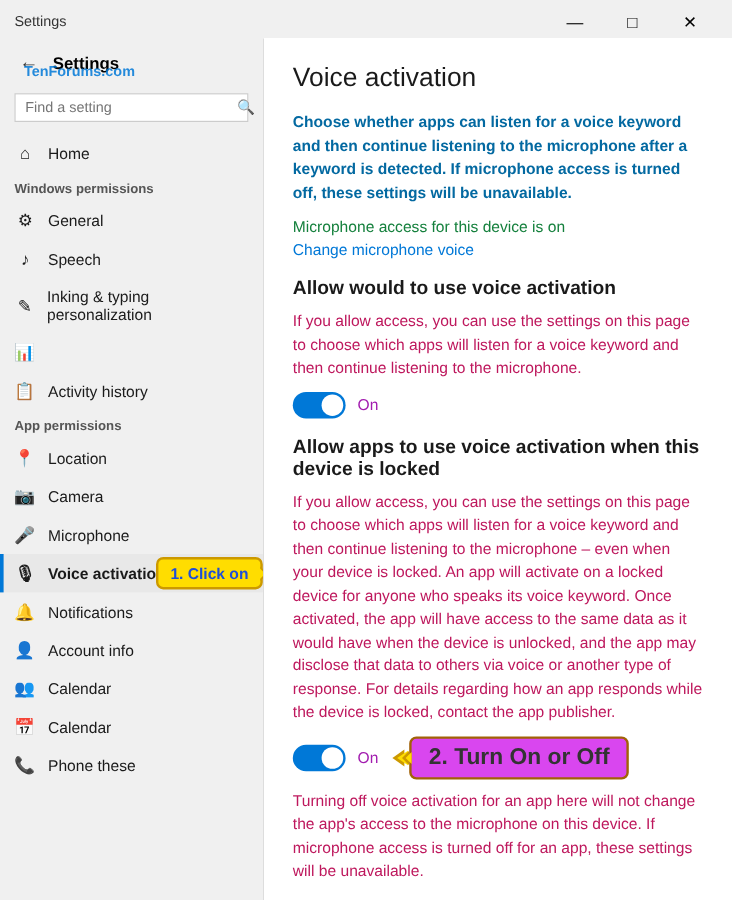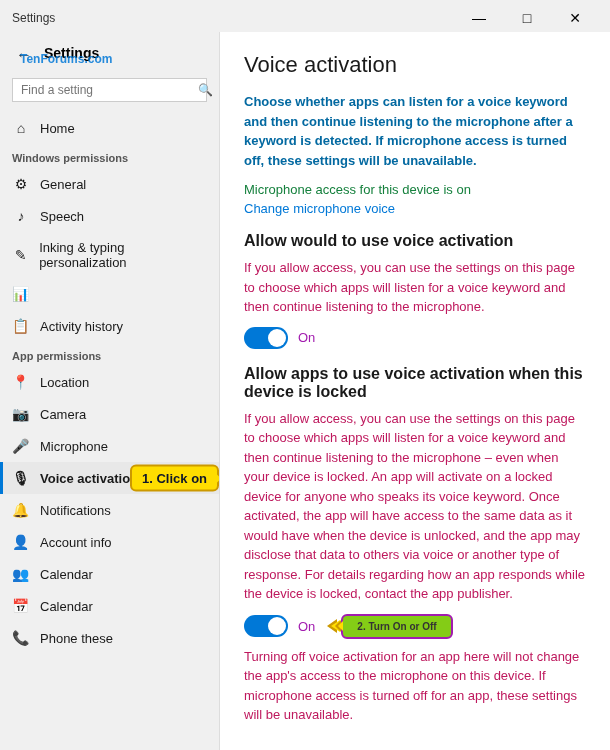--- a/index.html
+++ b/index.html
@@ -98,21 +98,21 @@
     
     .callout-bubble {
       position: absolute;
       left: 60px;
       background: #ffdd00;
       border: 2px solid #cc9900;
       border-radius: 6px;
       padding: 4px 10px;
       font-size: 13px;
       font-weight: 700;
-      color: #0f172a;
+      color: #1d4ed8;
       white-space: nowrap;
       z-index: 10;
     }
     .callout-bubble::before {
       content: '';
       position: absolute;
       right: -12px;
       top: 50%;
       transform: translateY(-50%);
       border: 6px solid transparent;
@@ -352,21 +352,21 @@
           border-right: 10px solid #cc9900;
         "></div>
         <div style="
           position:absolute;
           left:-10px; top:50%; transform:translateY(-50%);
           width:0; height:0;
           border-top: 6px solid transparent;
           border-bottom: 6px solid transparent;
           border-right: 9px solid #ffdd00;
         "></div>
-        <div class="turn-callout" style="background:#84cc16; border:2px solid #a21caf; border-radius:6px; padding:5px 14px; font-size:10px; font-weight:700; color:#333; white-space:nowrap;">2. Turn On or Off</div>
+        <div class="turn-callout" style="background:#d946ef; border:2px solid #a16207; border-radius:6px; padding:5px 14px; font-size:19px; font-weight:700; color:#333; white-space:nowrap;">2. Turn On or Off</div>
       </div>
     </div>
 
     
     <p class="section-desc">Turning off voice activation for an app here will not change the app's access to the microphone on this device. If microphone access is turned off for an app, these settings will be unavailable.</p>
 
     
     
 
     

